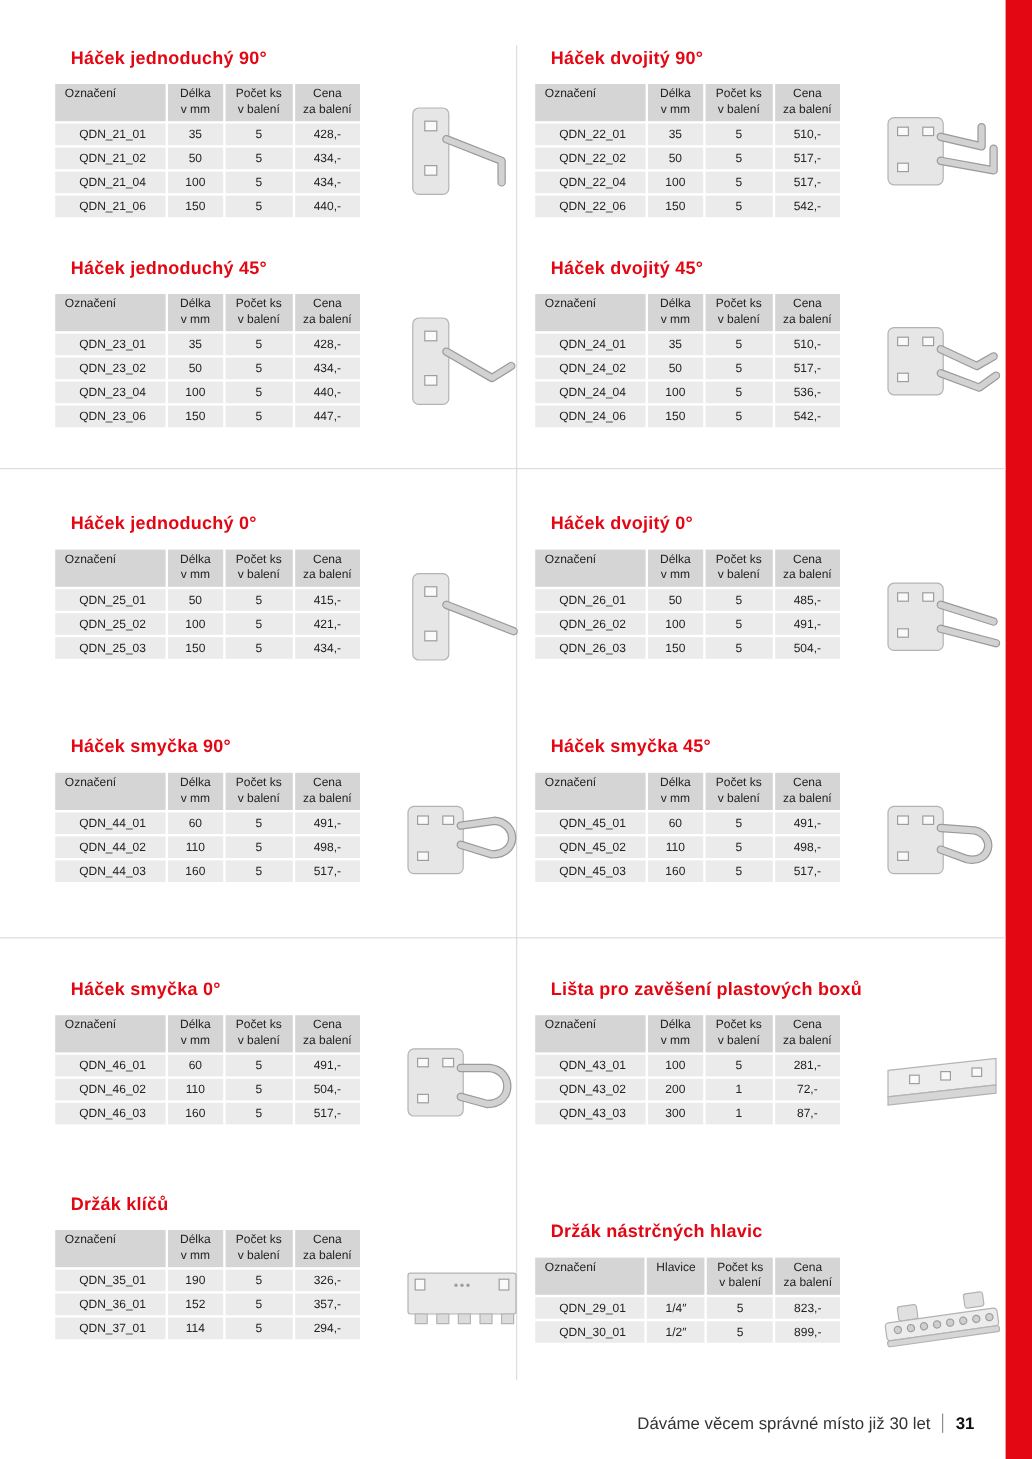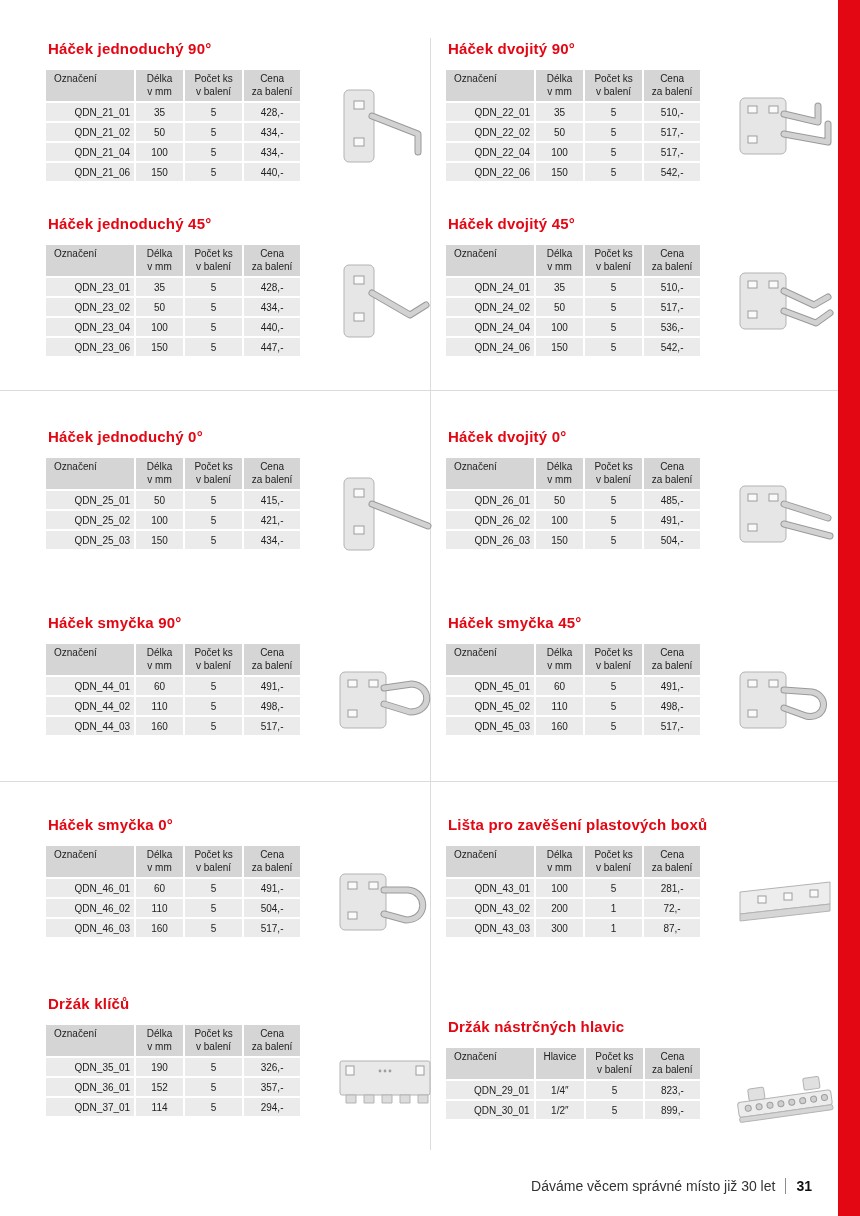--- a/index.html
+++ b/index.html
@@ -1,30 +1,30 @@
 <!DOCTYPE html>
 <html><head>
 <meta charset="utf-8">
 <style>
   html,body{margin:0;padding:0;background:#ffffff;}
   body{width:860px;height:1216px;position:relative;font-family:"Liberation Sans",sans-serif;color:#222;overflow:hidden;}
   .red-bar{position:absolute;top:0;right:0;width:22px;height:1216px;background:#e30613;}
   .v-divider{position:absolute;left:430px;top:38px;width:1px;height:1112px;background:#dcdcdc;}
   .h-divider{position:absolute;left:0;width:838px;height:1px;background:#dcdcdc;}
   .product{position:absolute;width:392px;}
-  .ptitle{margin:0 0 11px 4px;font-size:15px;font-weight:bold;color:#e30613;letter-spacing:0.2px;}
+  .ptitle{margin:0 0 11px 15px;font-size:15px;font-weight:bold;color:#e30613;letter-spacing:0.2px;}
   .prow{position:relative;}
   .ptable{border-collapse:separate;border-spacing:2px;font-size:10px;width:258px;}
   .ptable th{background:#d5d5d5;font-weight:normal;padding:3px 4px;line-height:1.25;vertical-align:top;text-align:center;}
   .ptable th.c0{text-align:left;padding-left:8px;width:86px;}
   .ptable th.c1{width:44px;}
   .ptable th.c2{width:58px;margin-left:12px;}
   .ptable th.c3{width:56px;}
   .ptable td{background:#ebebeb;padding:2px 4px;height:14px;text-align:center;}
-  .ptable td.c0{text-align:right;padding-left:4px;}
+  .ptable td.c0{text-align:left;padding-left:20px;}
   .ptable td.c3{font-weight:normal;}
   .pimg{position:absolute;top:16px;right:0px;width:100px;height:84px;}
   footer{position:absolute;top:1178px;right:48px;display:flex;align-items:center;gap:10px;font-size:14px;color:#333;}
   .footer-sep{width:1px;height:16px;background:#8c8c8c;}
   .page-num{font-weight:bold;color:#111;}
 </style>
 </head>
 <body>
 
 <div class="red-bar"></div>

